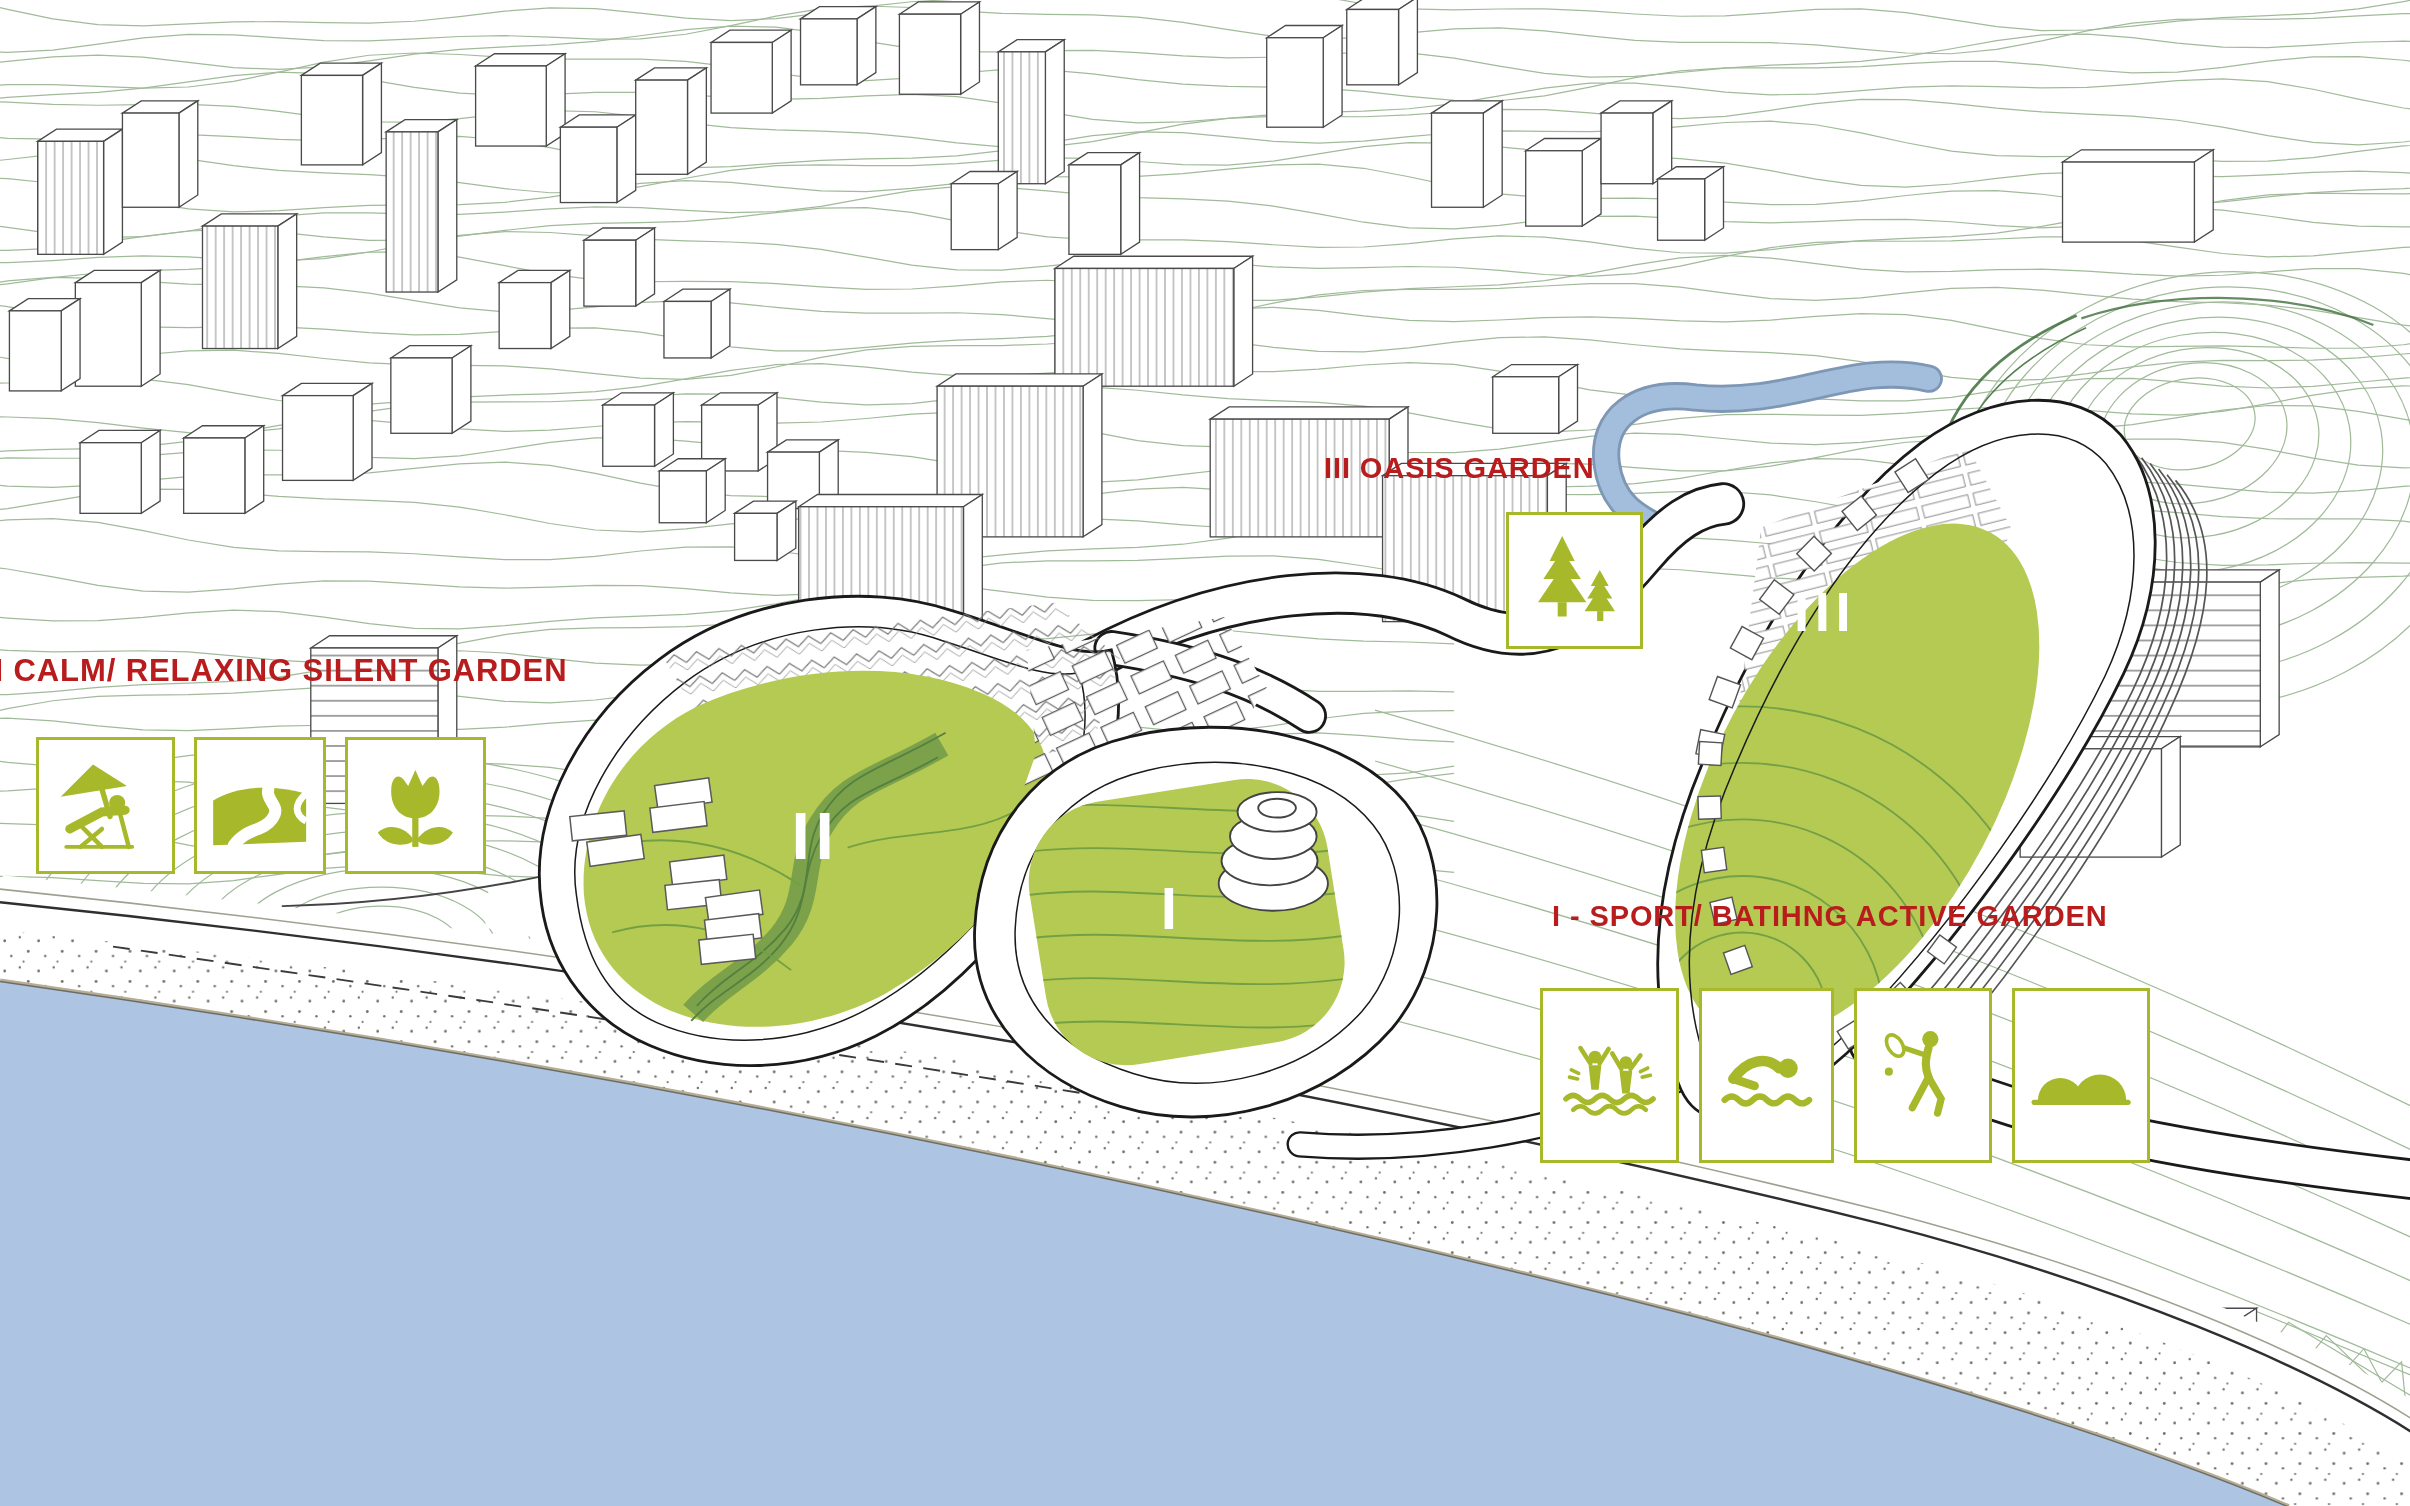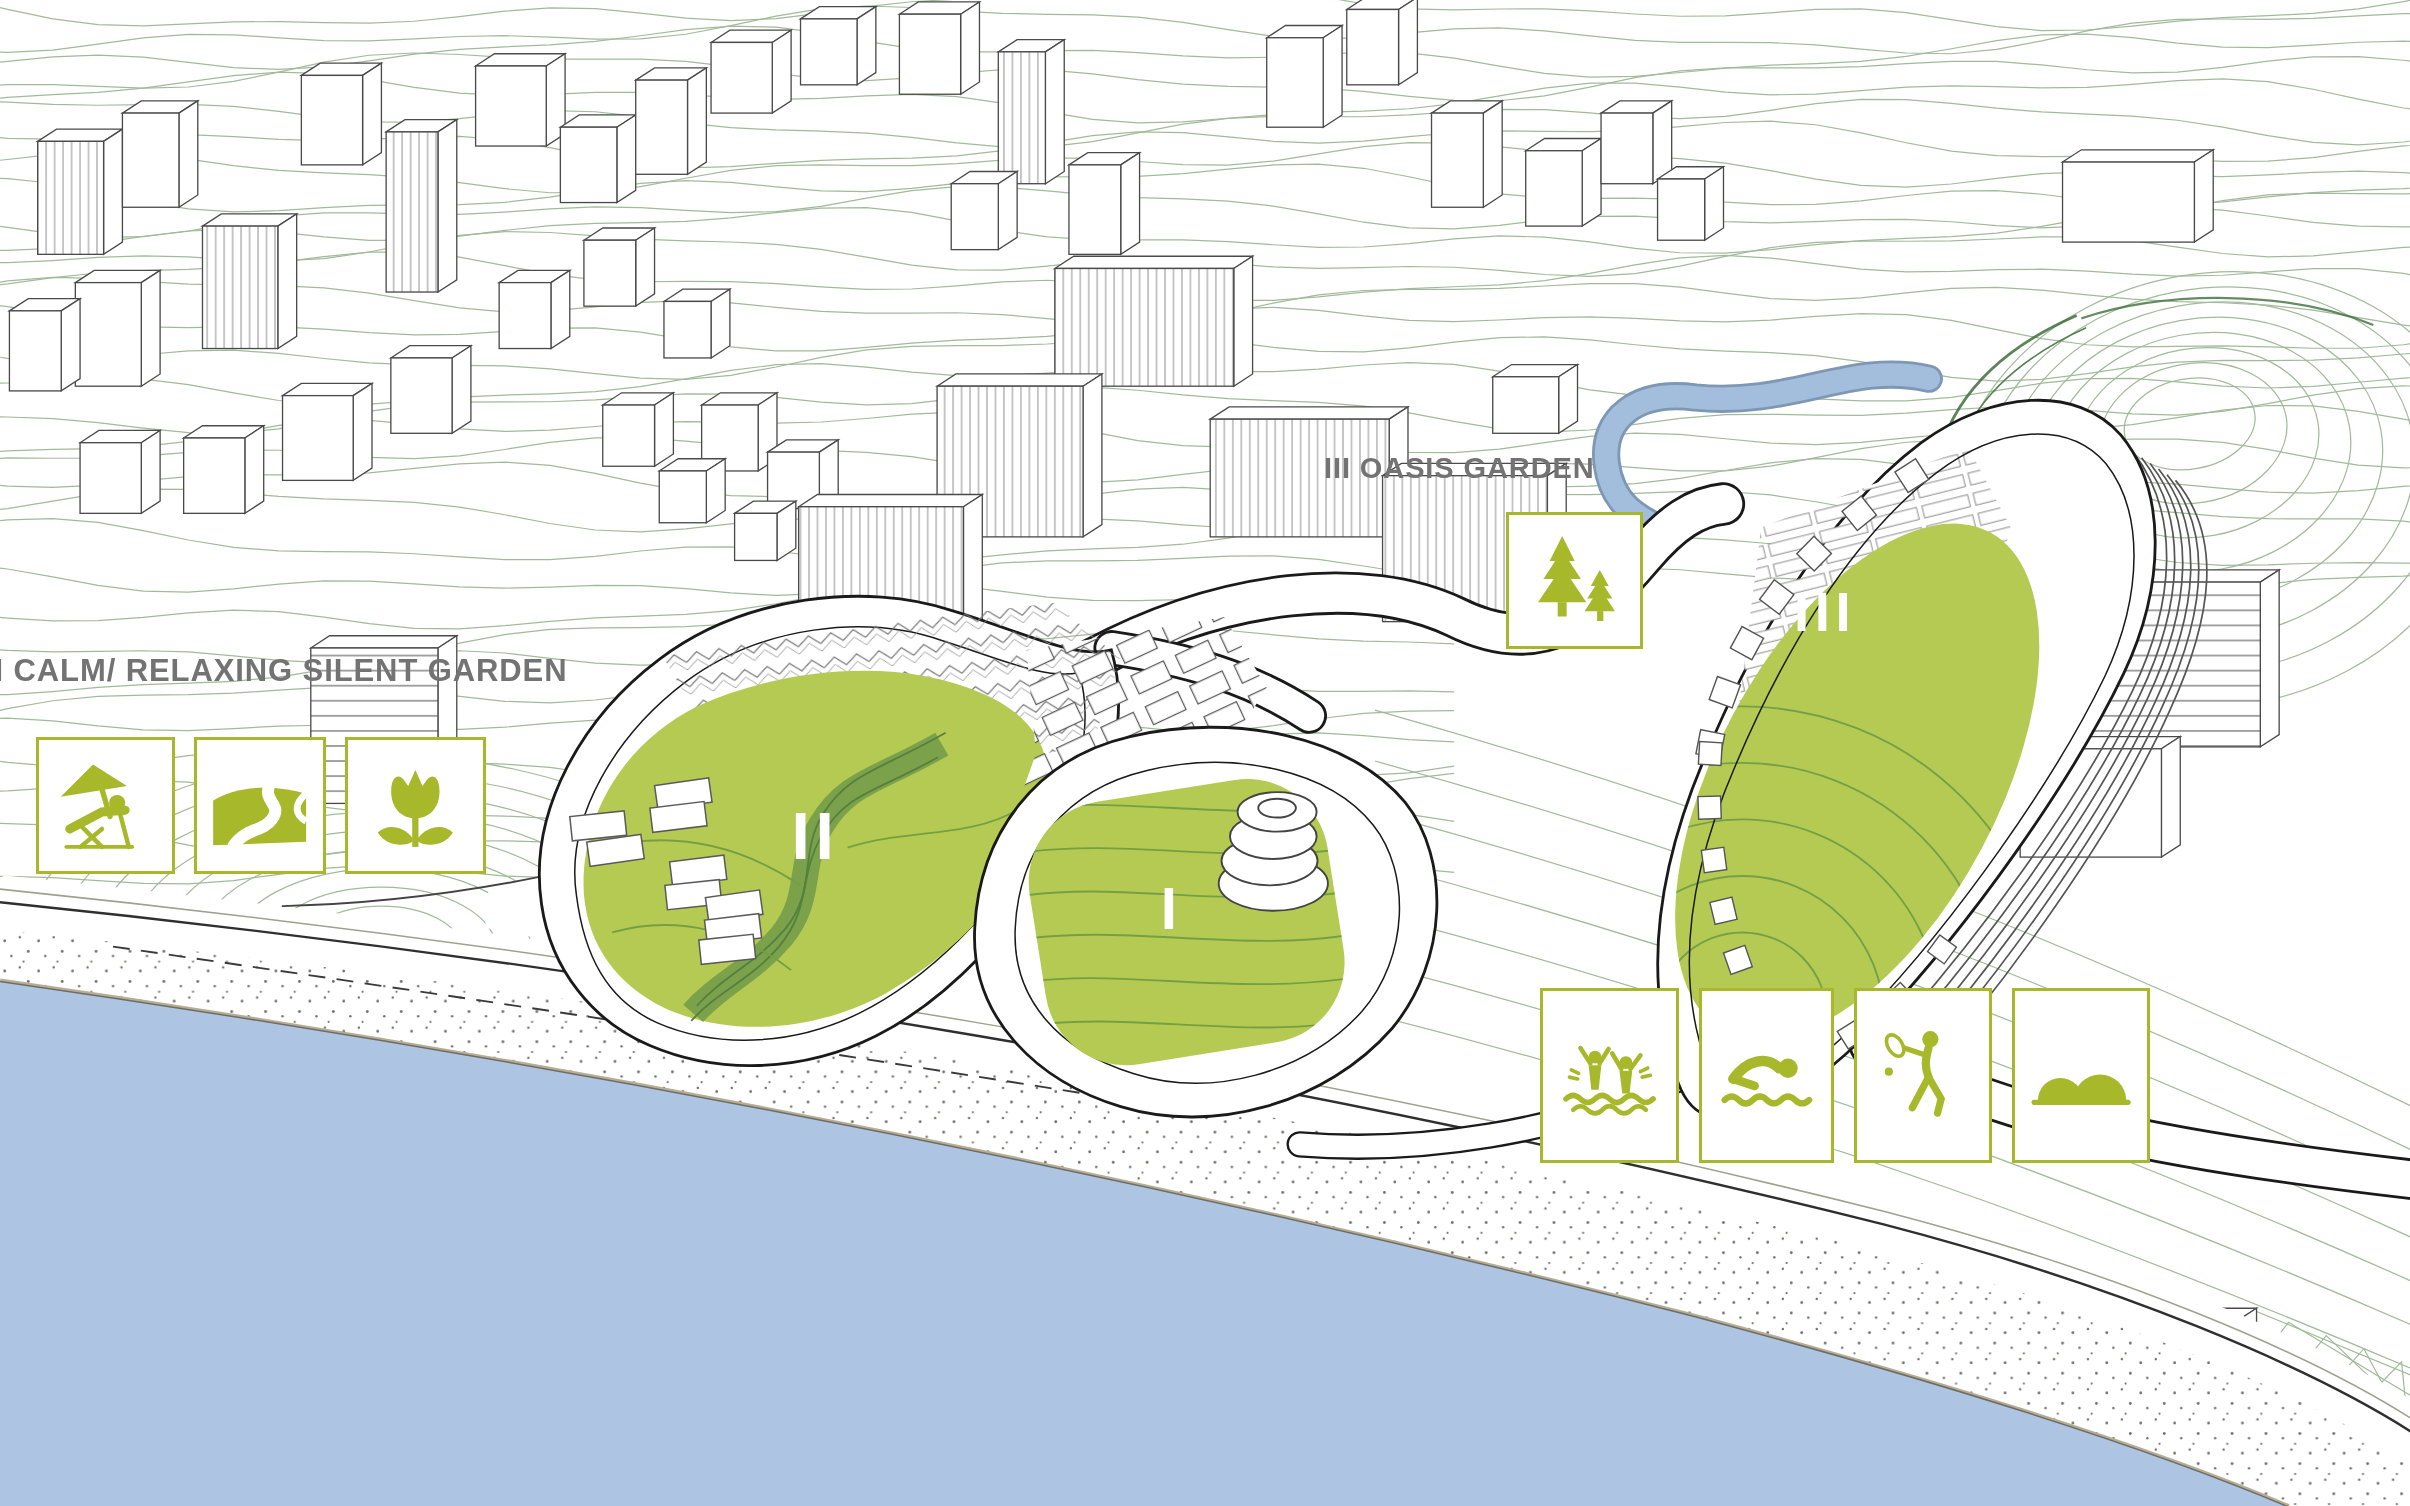--- a/index.html
+++ b/index.html
@@ -1,19 +1,19 @@
 <!DOCTYPE html>
 <html style="font-size:15px"><head>
 <meta charset="utf-8">
 <style>
   html,body{margin:0;padding:0;background:#ffffff;width:2411px;height:1507px;overflow:hidden;
             font-family:"Liberation Sans",sans-serif;}
   #stage{position:relative;width:2411px;height:1507px;background:#fff;}
   #scene{position:absolute;left:0;top:0;}
-  .plan-label{position:absolute;font-weight:bold;color:#737373;white-space:nowrap;
+  .plan-label{position:absolute;font-weight:bold;color:#b91c1c;white-space:nowrap;
               letter-spacing:0.9px;font-family:"Liberation Sans",sans-serif;}
   .legend-row{position:absolute;display:flex;}
   .legend-box{background:#fff;border:3.8px solid #a7b92a;box-sizing:border-box;
               display:flex;align-items:center;justify-content:center;}
   .legend-box svg{width:82%;height:82%;}
   .ic{fill:#a7b92a;stroke:none;}
   .ic-st{fill:none;stroke:#a7b92a;stroke-linecap:round;}
   text.numeral{fill:#ffffff;font-weight:bold;font-family:"Liberation Sans",sans-serif;}
 </style>
 </head>
@@ -410,20 +410,21 @@
         </g>
   </g>
 
   <text class="numeral" x="866" y="912" font-size="70" text-anchor="middle" letter-spacing="6">II</text>
   <text class="numeral" x="1241" y="986" font-size="62" text-anchor="middle">I</text>
   <text class="numeral" x="1938" y="670" font-size="58" text-anchor="middle" letter-spacing="6">III</text>
 </svg>
 
 <div class="plan-label" style="left:-15px;top:653px;font-size:31px;">II CALM/ RELAXING SILENT GARDEN</div>
 <div class="plan-label" style="left:1324px;top:452px;font-size:29px;">III OASIS GARDEN</div>
+<div class="plan-label" style="left:1552px;top:900px;font-size:29px;">I - SPORT/ BATIHNG ACTIVE GARDEN</div>
 
 <div class="legend-row" style="left:36px;top:737px;gap:19px;">
   <div class="legend-box" style="width:139px;height:137px;">
     <svg viewBox="-60 -60 120 120">
       <polygon class="ic" points="-50,-10 -14,-46 24,-22"></polygon>
       <line class="ic-st" x1="-8" y1="-32" x2="5" y2="12" stroke-width="6"></line>
       <circle class="ic" cx="13" cy="-3" r="9"></circle>
       <path class="ic-st" d="M -40,26 L -4,7 L 22,5" stroke-width="10"></path>
       <line class="ic-st" x1="-26" y1="24" x2="-4" y2="46" stroke-width="5"></line>
       <line class="ic-st" x1="-4" y1="26" x2="-28" y2="46" stroke-width="5"></line>

